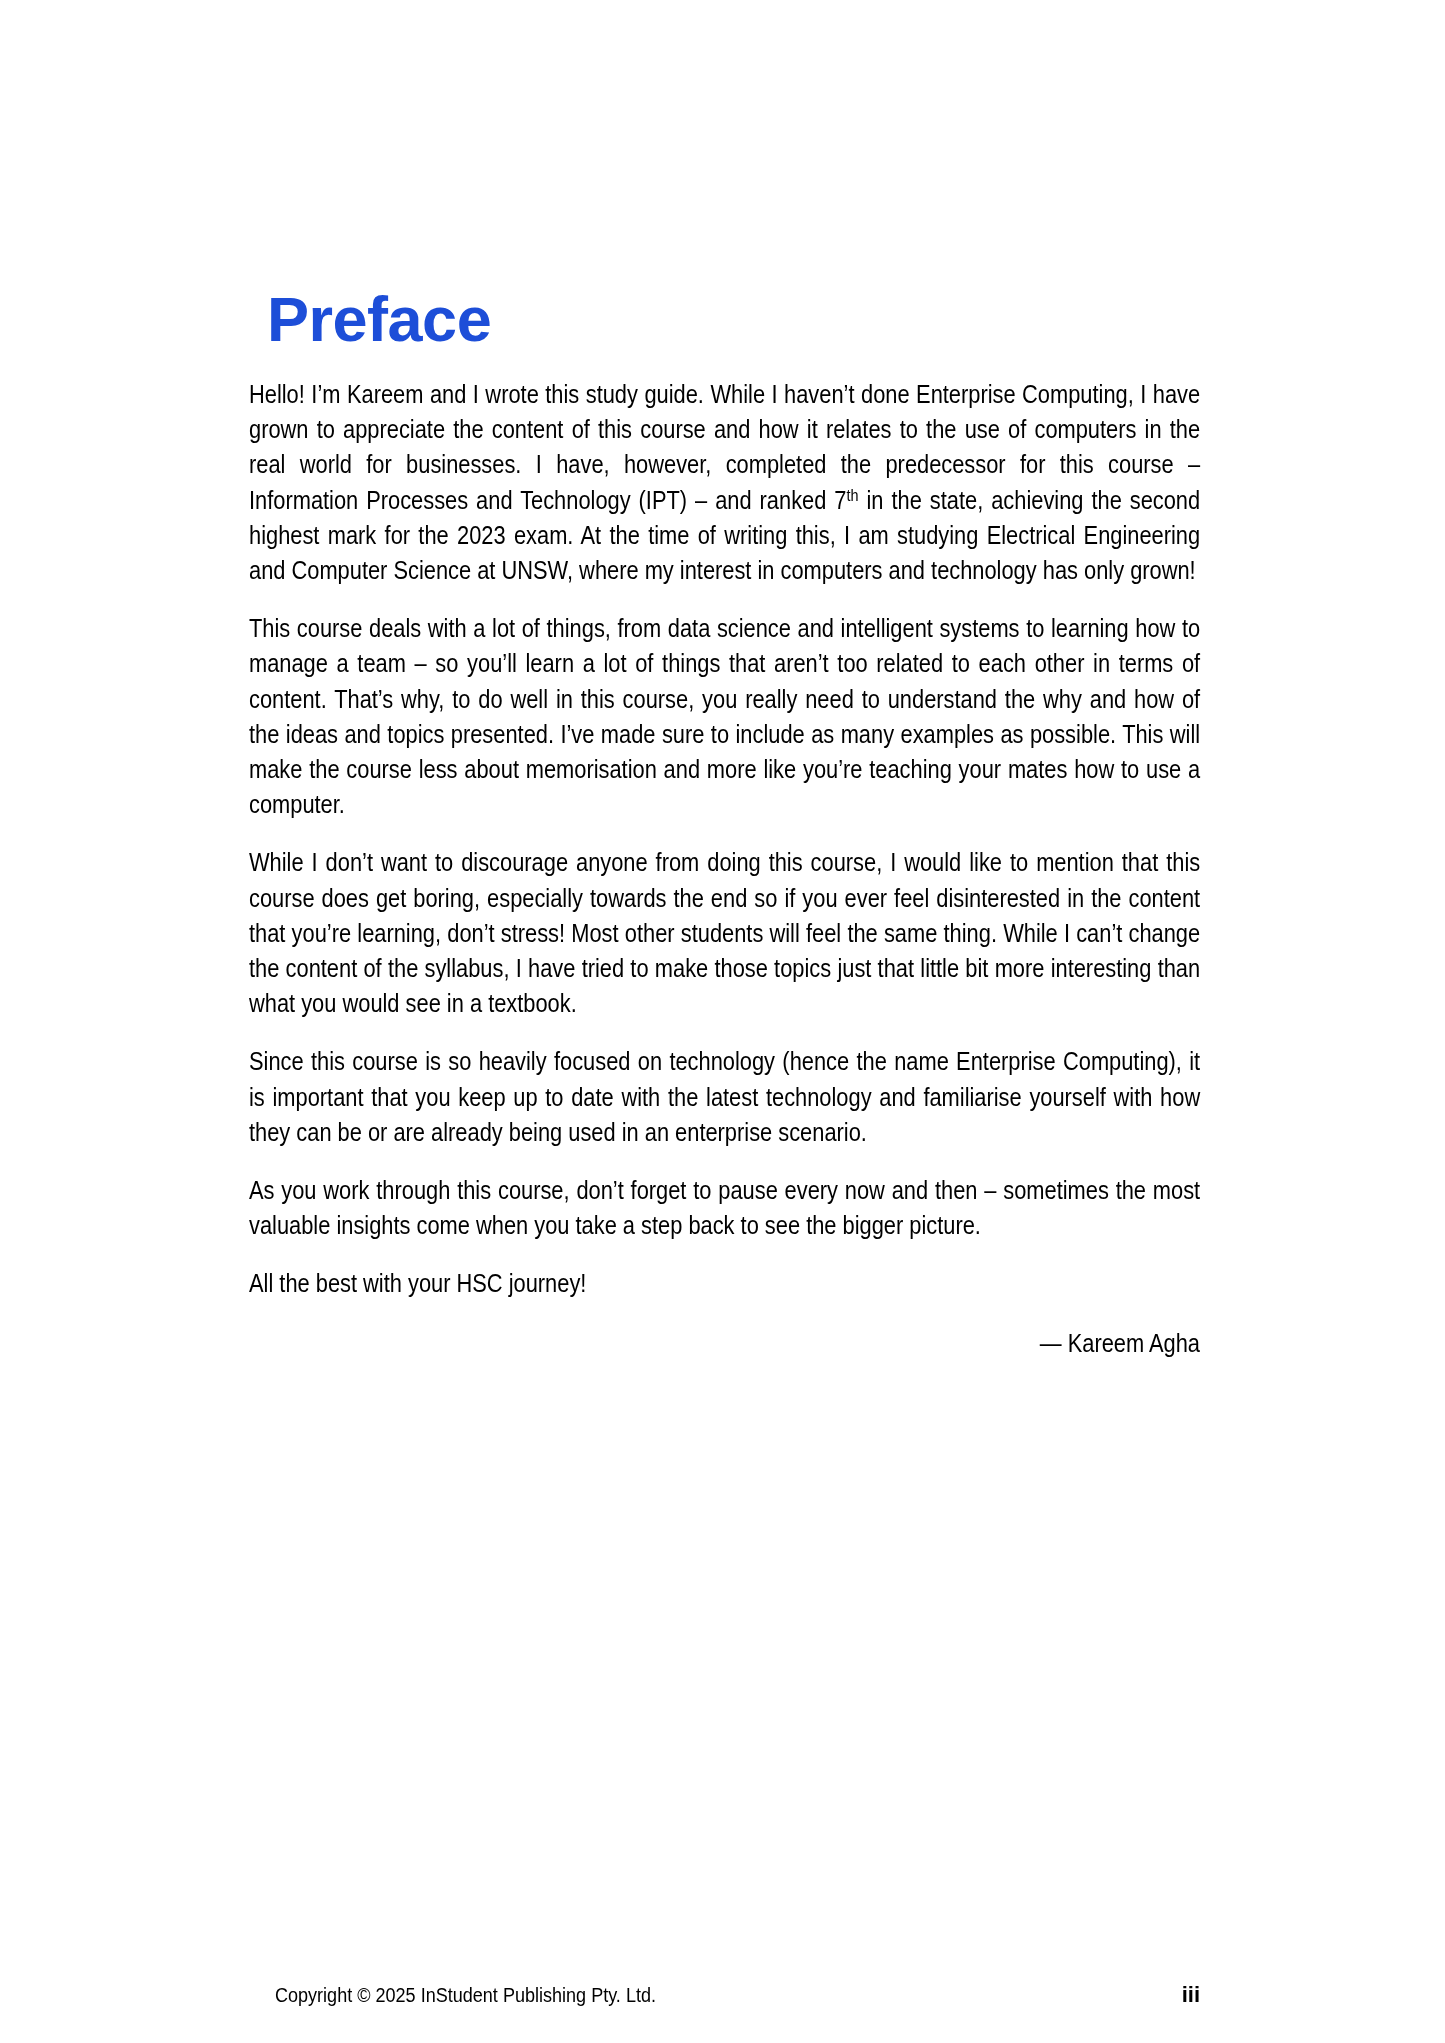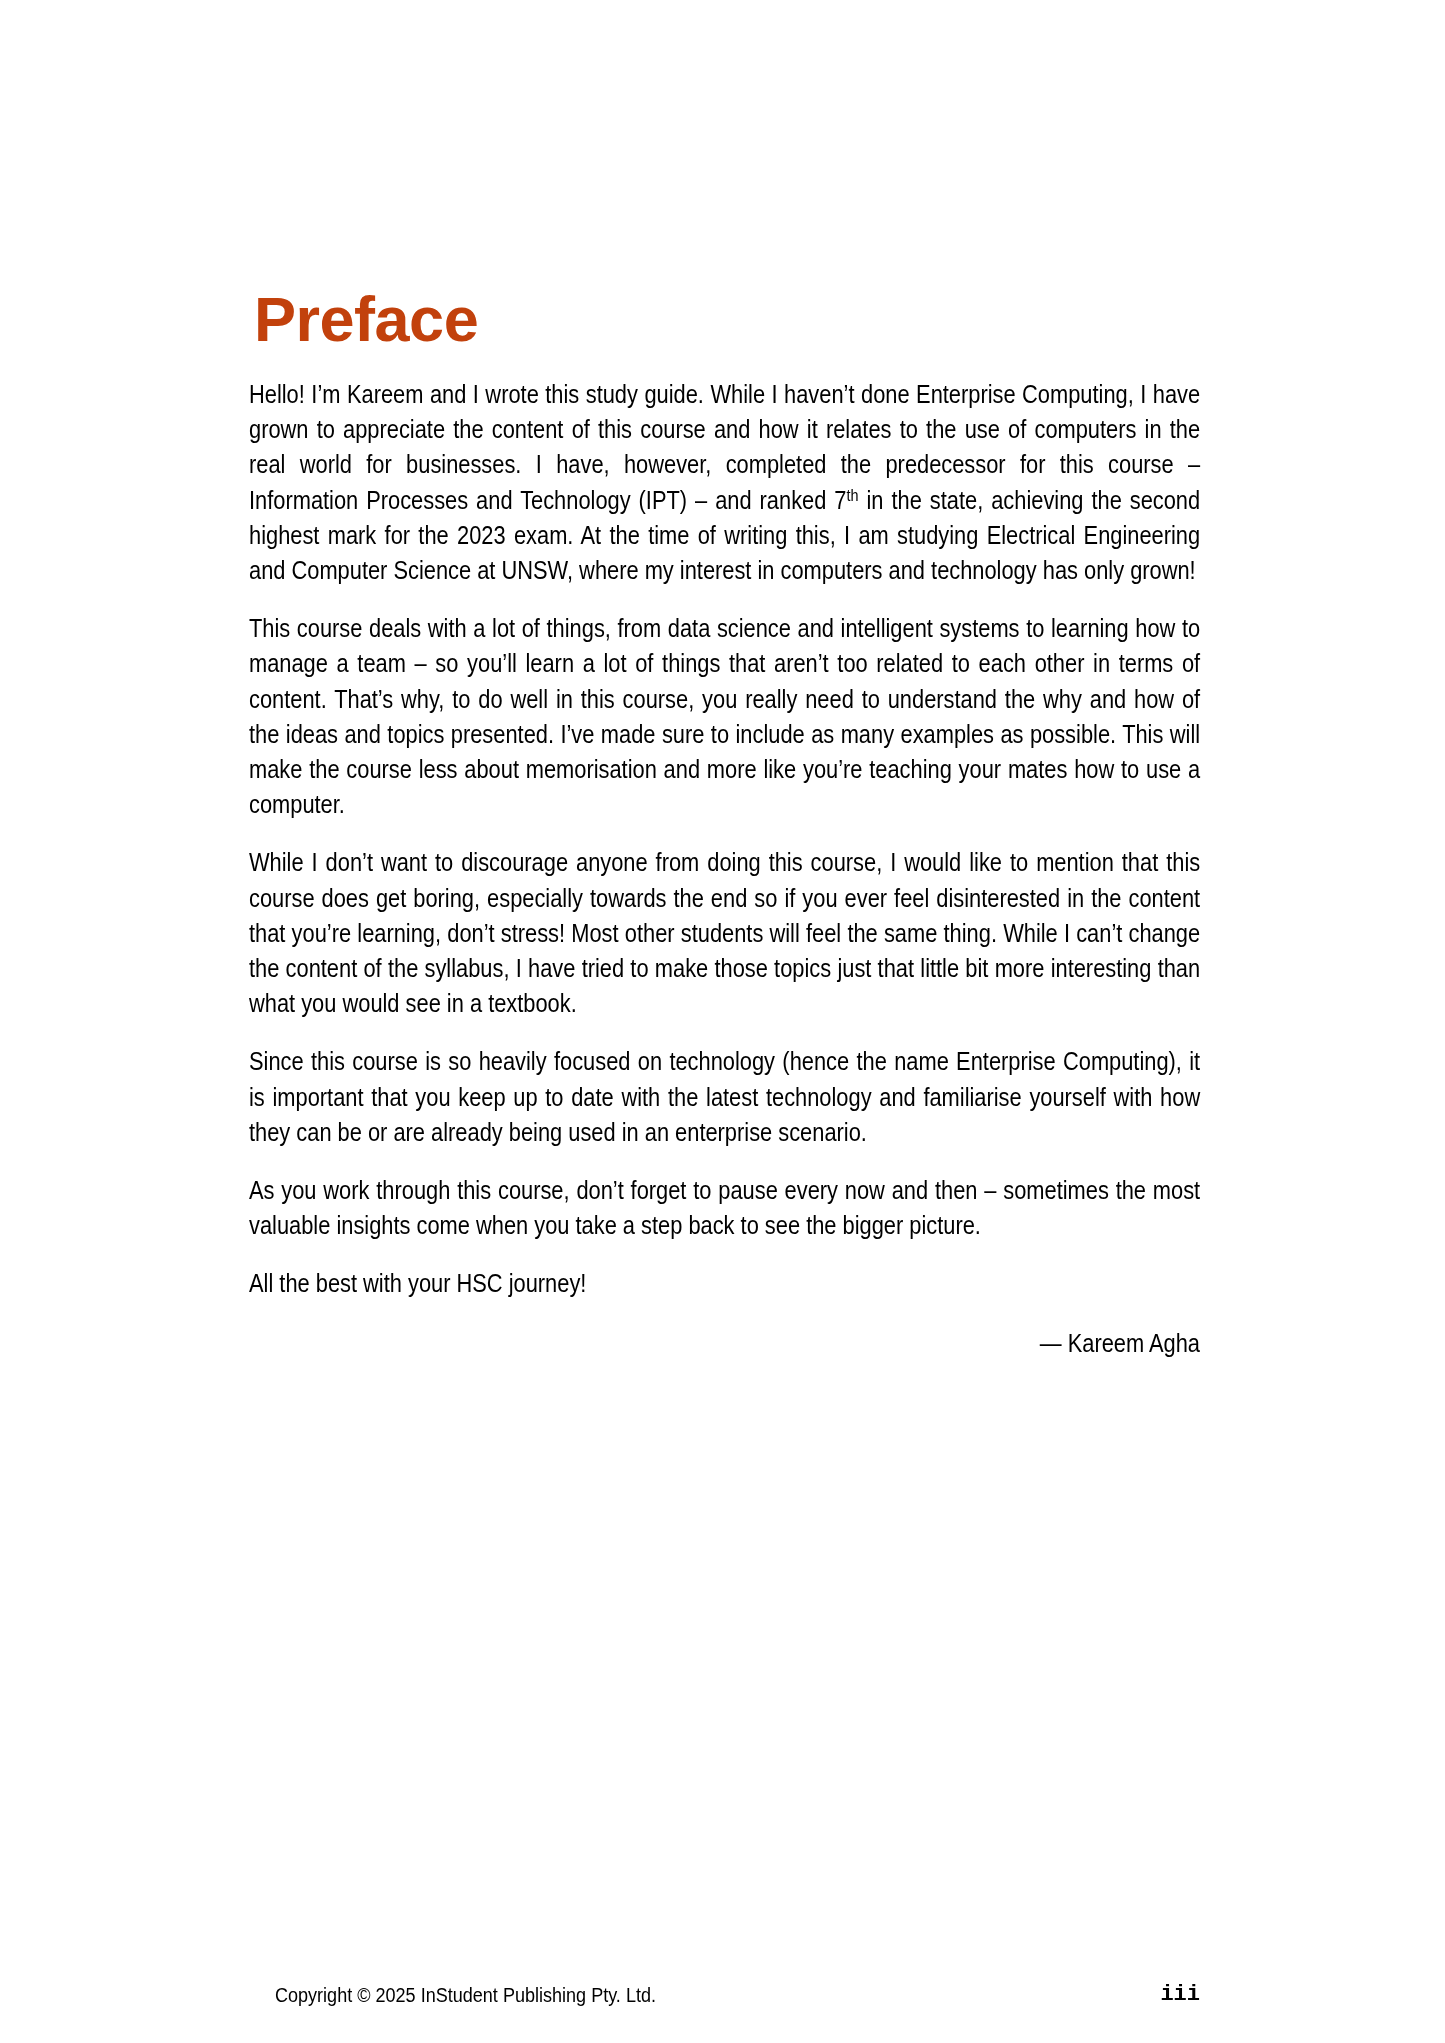--- a/index.html
+++ b/index.html
@@ -22,22 +22,22 @@
     left: 249px;
     top: 288px;
     width: 951px;
   }
   .page-heading {
     font-family: "Liberation Sans", sans-serif;
     font-weight: bold;
     font-size: 63px;
     line-height: 1.0;
     letter-spacing: -0.5px;
-    margin: 0 0 26px 5px;
-    color: #c2410c;
+    margin: 0 0 26px 18px;
+    color: #1d4ed8;
   }
   .body-para {
     font-family: "Liberation Sans Narrow", "Liberation Sans", sans-serif;
     font-size: 25.4px;
     line-height: 35.2px;
     text-align: justify;
     text-justify: inter-word;
     margin: 0 0 23px 0;
     color: #000000;
     -webkit-font-smoothing: none;
@@ -84,21 +84,21 @@
     color: #000000;
   }
   .footer-copyright .cpy-inner {
     display: inline-block;
     transform: scaleX(0.88);
   }
   .footer-pagenum {
     position: absolute;
     right: 0;
     top: 0;
-    font-family: Liberation Mono, monospace;
+    font-family: Liberation Sans, sans-serif;
     font-weight: bold;
     font-size: 22px;
     line-height: 26px;
     color: #000000;
   }
 </style>
 </head>
 <body>
 
 <div class="page">

